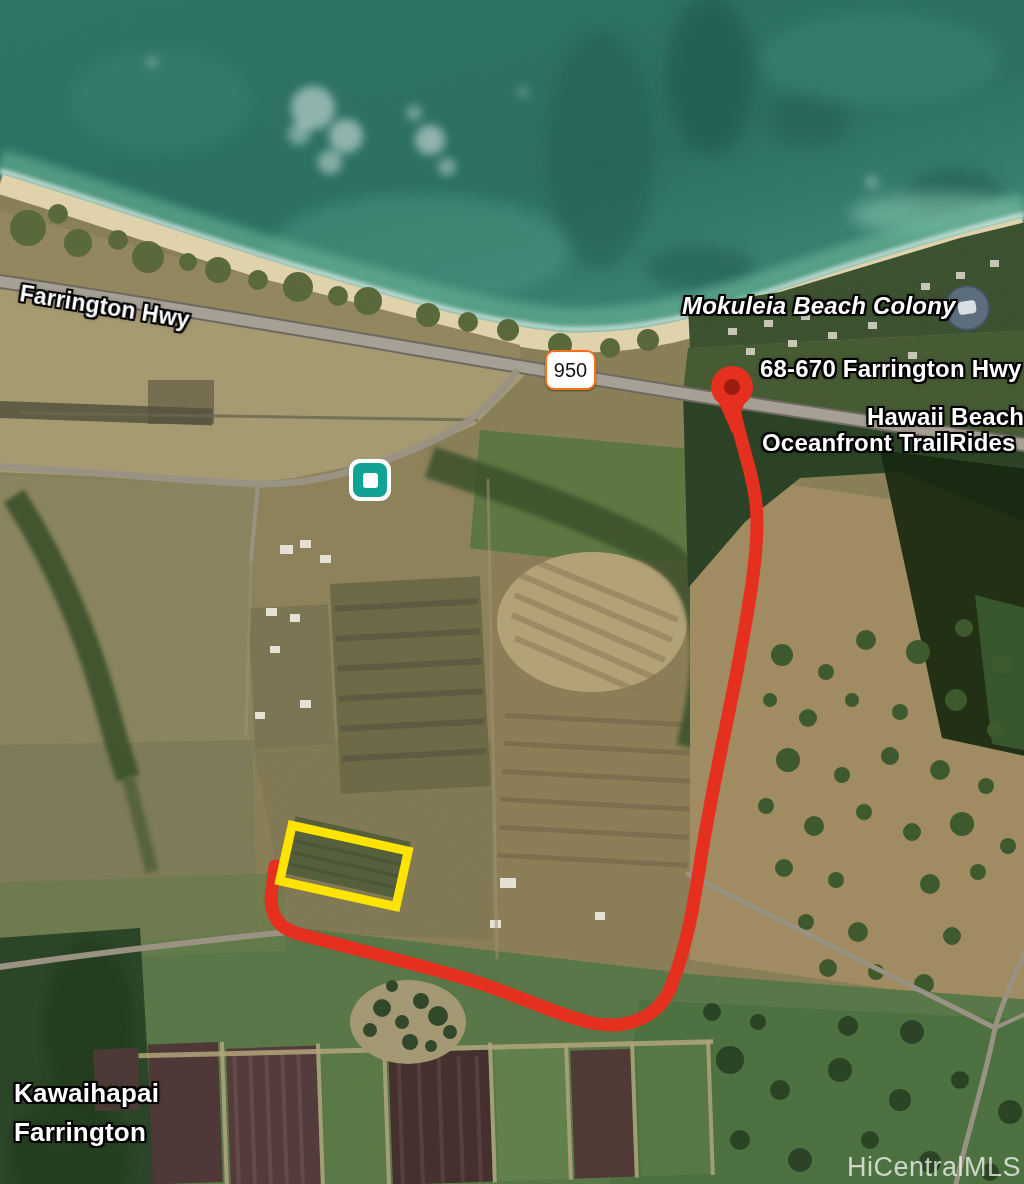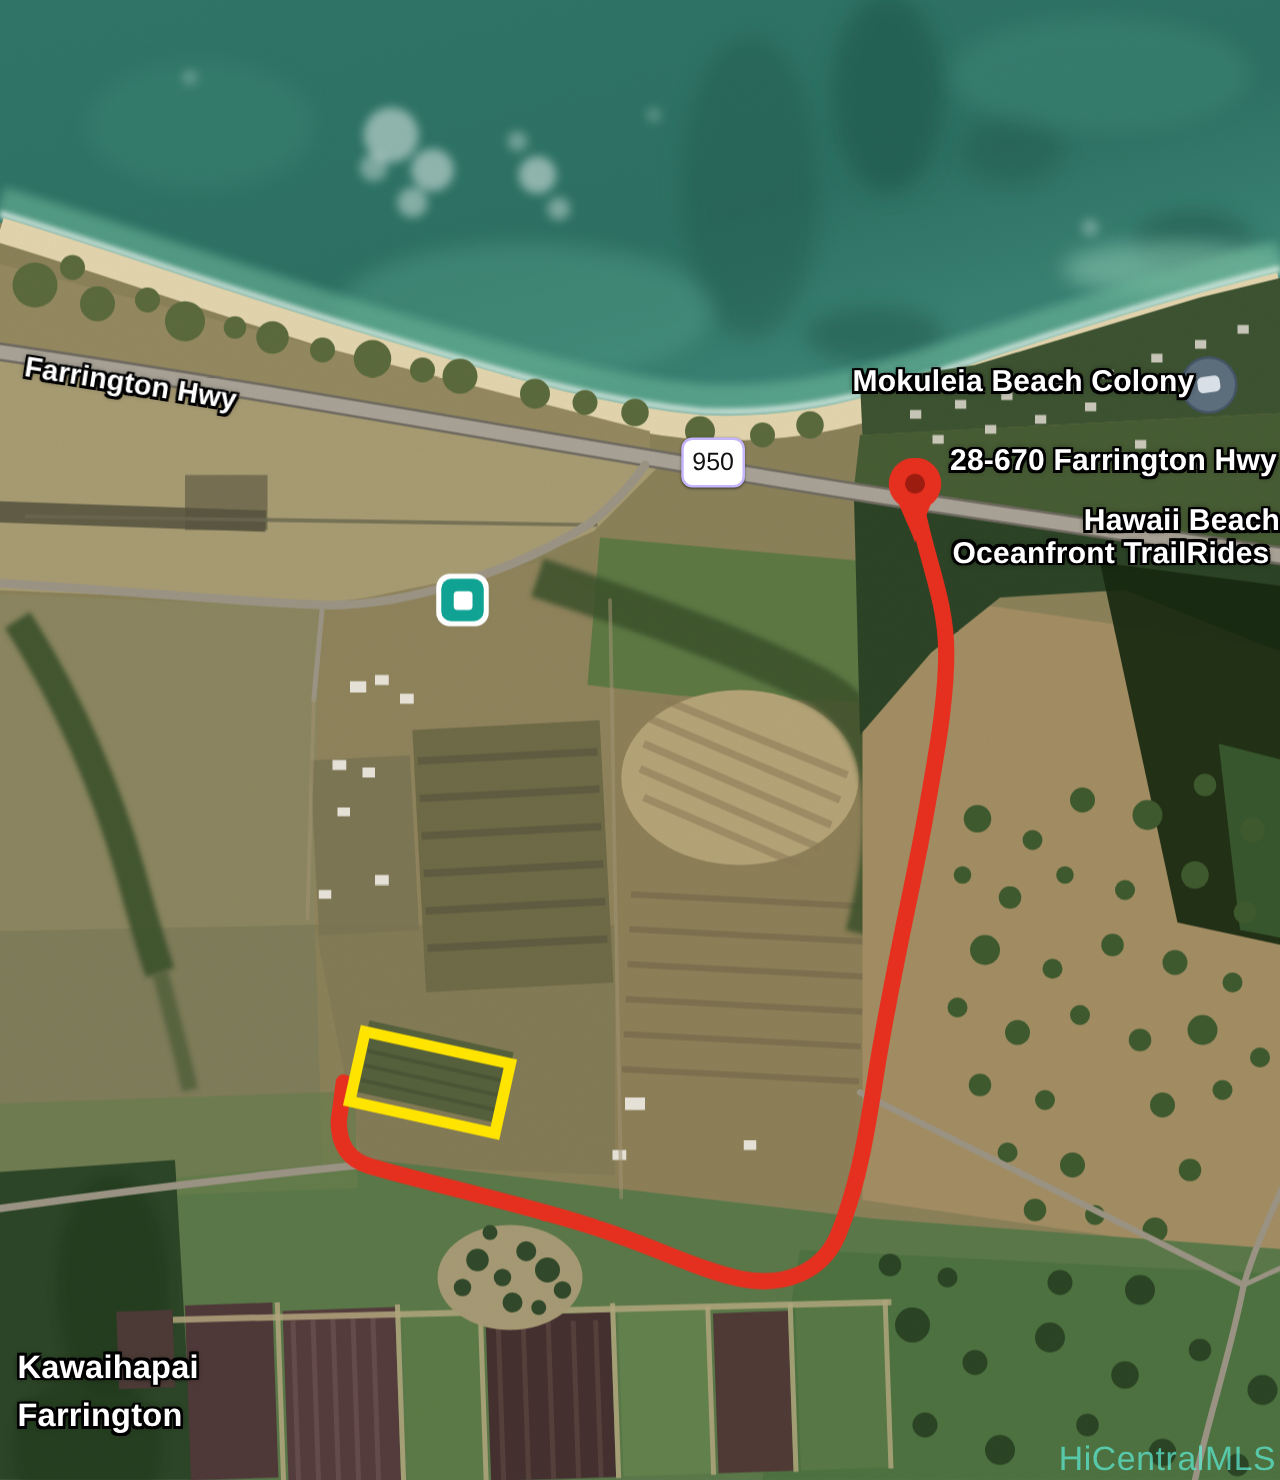--- a/index.html
+++ b/index.html
@@ -8,36 +8,36 @@
     background:#2f7466;font-family:"Liberation Sans",sans-serif;
   }
   #terrain{position:absolute;left:0;top:0;z-index:0;display:block;}
   .maplabel{
     position:absolute;z-index:3;color:#fff;font-weight:700;white-space:nowrap;
     font-family:"Liberation Sans",sans-serif;letter-spacing:.2px;
     text-shadow:-2px -2px 0 #000,2px -2px 0 #000,-2px 2px 0 #000,2px 2px 0 #000,
                  0 -2px 0 #000,0 2px 0 #000,-2px 0 0 #000,2px 0 0 #000,0 0 5px rgba(0,0,0,.9);
   }
   .lbl-farrington{left:20px;top:280px;font-size:23px;transform:rotate(9deg);transform-origin:0 50%;}
-  .lbl-mokuleia{left:682px;top:292px;font-size:24px;}
+  .lbl-mokuleia{left:682px;top:292px;font-size:24px;font-style:italic;}
   .lbl-address{left:760px;top:355px;font-size:24px;}
   .lbl-polo1{left:867px;top:403px;font-size:24px;}
   .lbl-polo2{left:762px;top:429px;font-size:24px;}
   .lbl-skydive{left:156px;top:441px;font-size:25px;}
   .lbl-reservoir{left:14px;top:1074px;width:170px;font-size:26px;line-height:39px;}
   .lbl-reservoir span{display:block;}
   .shield{
     position:absolute;z-index:3;left:545px;top:350px;width:47px;height:36px;
-    background:#fff;border:2px solid #c4b5fd;border-radius:9px;
+    background:#fff;border:2px solid #f97316;border-radius:9px;
     display:flex;align-items:center;justify-content:center;
     font-size:20px;color:#111;font-weight:400;box-shadow:0 1px 2px rgba(0,0,0,.45);
   }
   .watermark{
     position:absolute;z-index:4;right:3px;bottom:1px;font-size:27px;font-weight:400;
-    color:#5eead4;opacity:.72;letter-spacing:.5px;
+    color:#ffffff;opacity:.72;letter-spacing:.5px;
     font-family:"Liberation Sans",sans-serif;
   }
 </style>
 </head>
 <body>
 
 <div id="canvas">
 
 <svg id="terrain" width="1024" height="1184" viewBox="0 0 1024 1184" xmlns="http://www.w3.org/2000/svg">
   <defs>
@@ -340,21 +340,21 @@
 </svg>
 
   <div class="maplabel lbl-farrington">Farrington Hwy</div>
 
   <div class="shield">
     <span>950</span>
   </div>
 
   <div class="maplabel lbl-mokuleia">Mokuleia Beach Colony</div>
 
-  <div class="maplabel lbl-address">28-670 Farrington Hwy</div>
+  <div class="maplabel lbl-address">68-670 Farrington Hwy</div>
 
   <div class="maplabel lbl-polo1">Hawaii Beach</div>
   <div class="maplabel lbl-polo2">Oceanfront TrailRides</div>
 
 
   <div class="maplabel lbl-reservoir">
     <span>Kawaihapai</span>
     <span>Farrington</span>
   </div>
 

